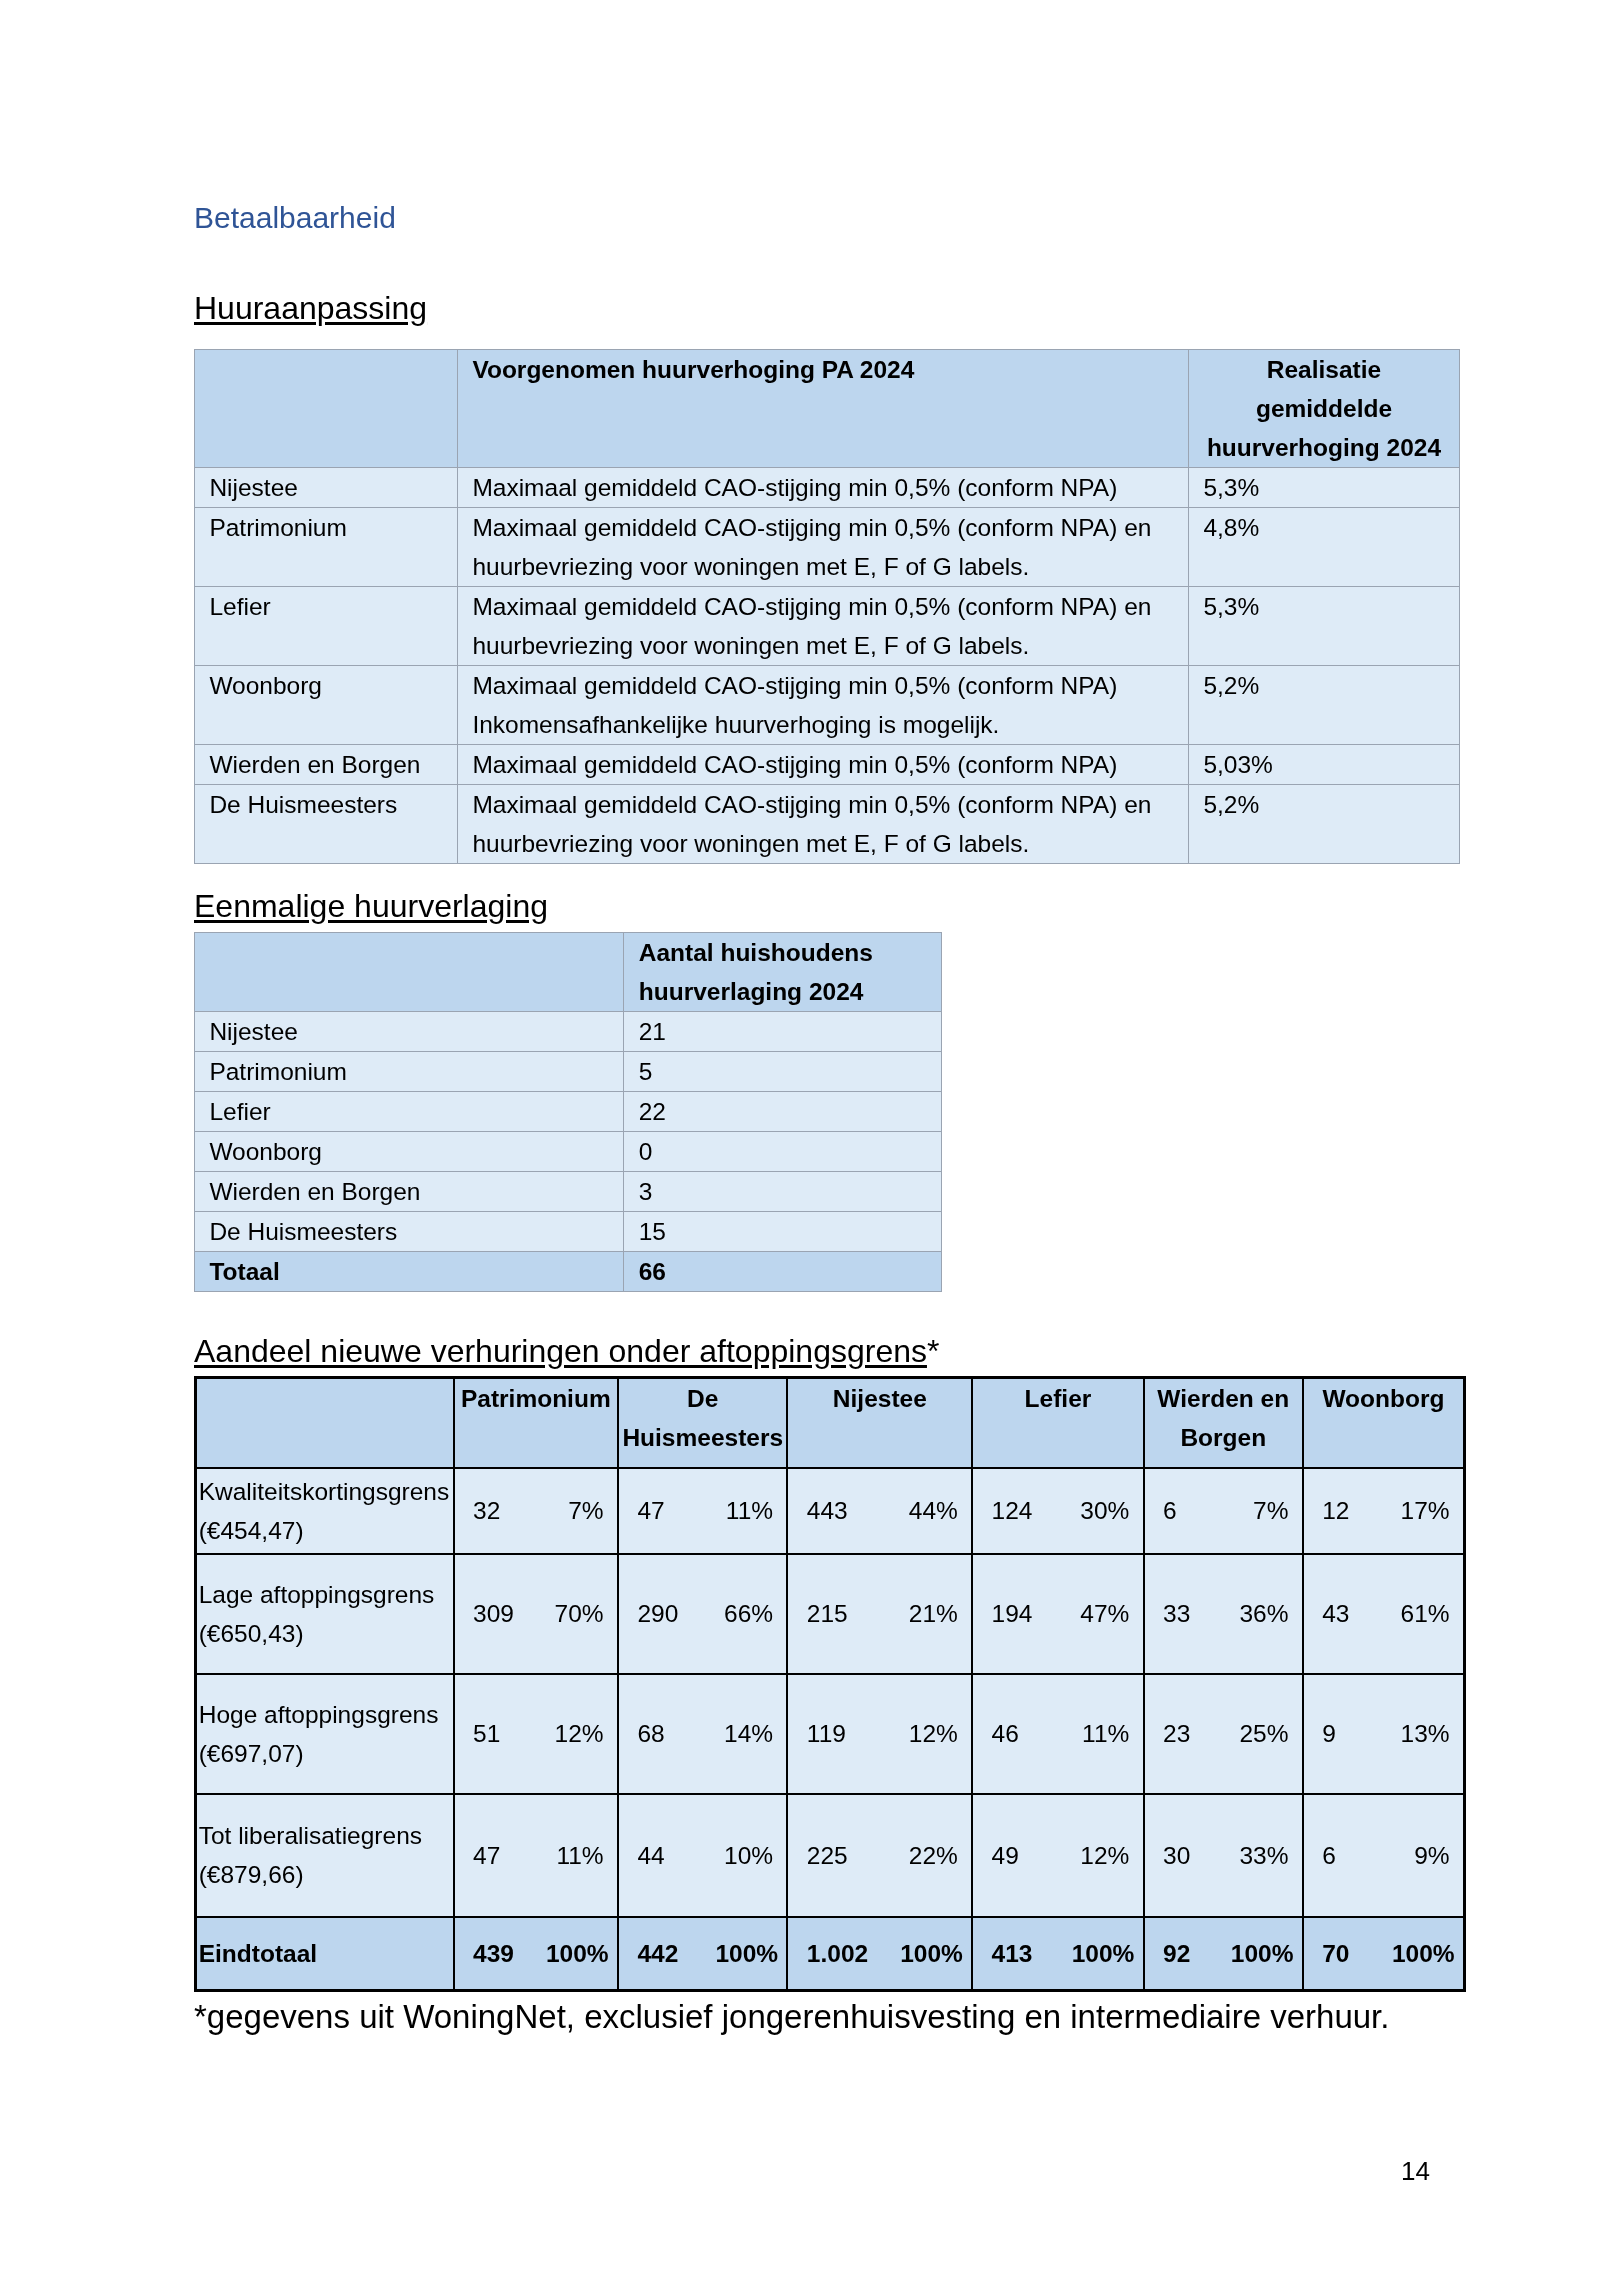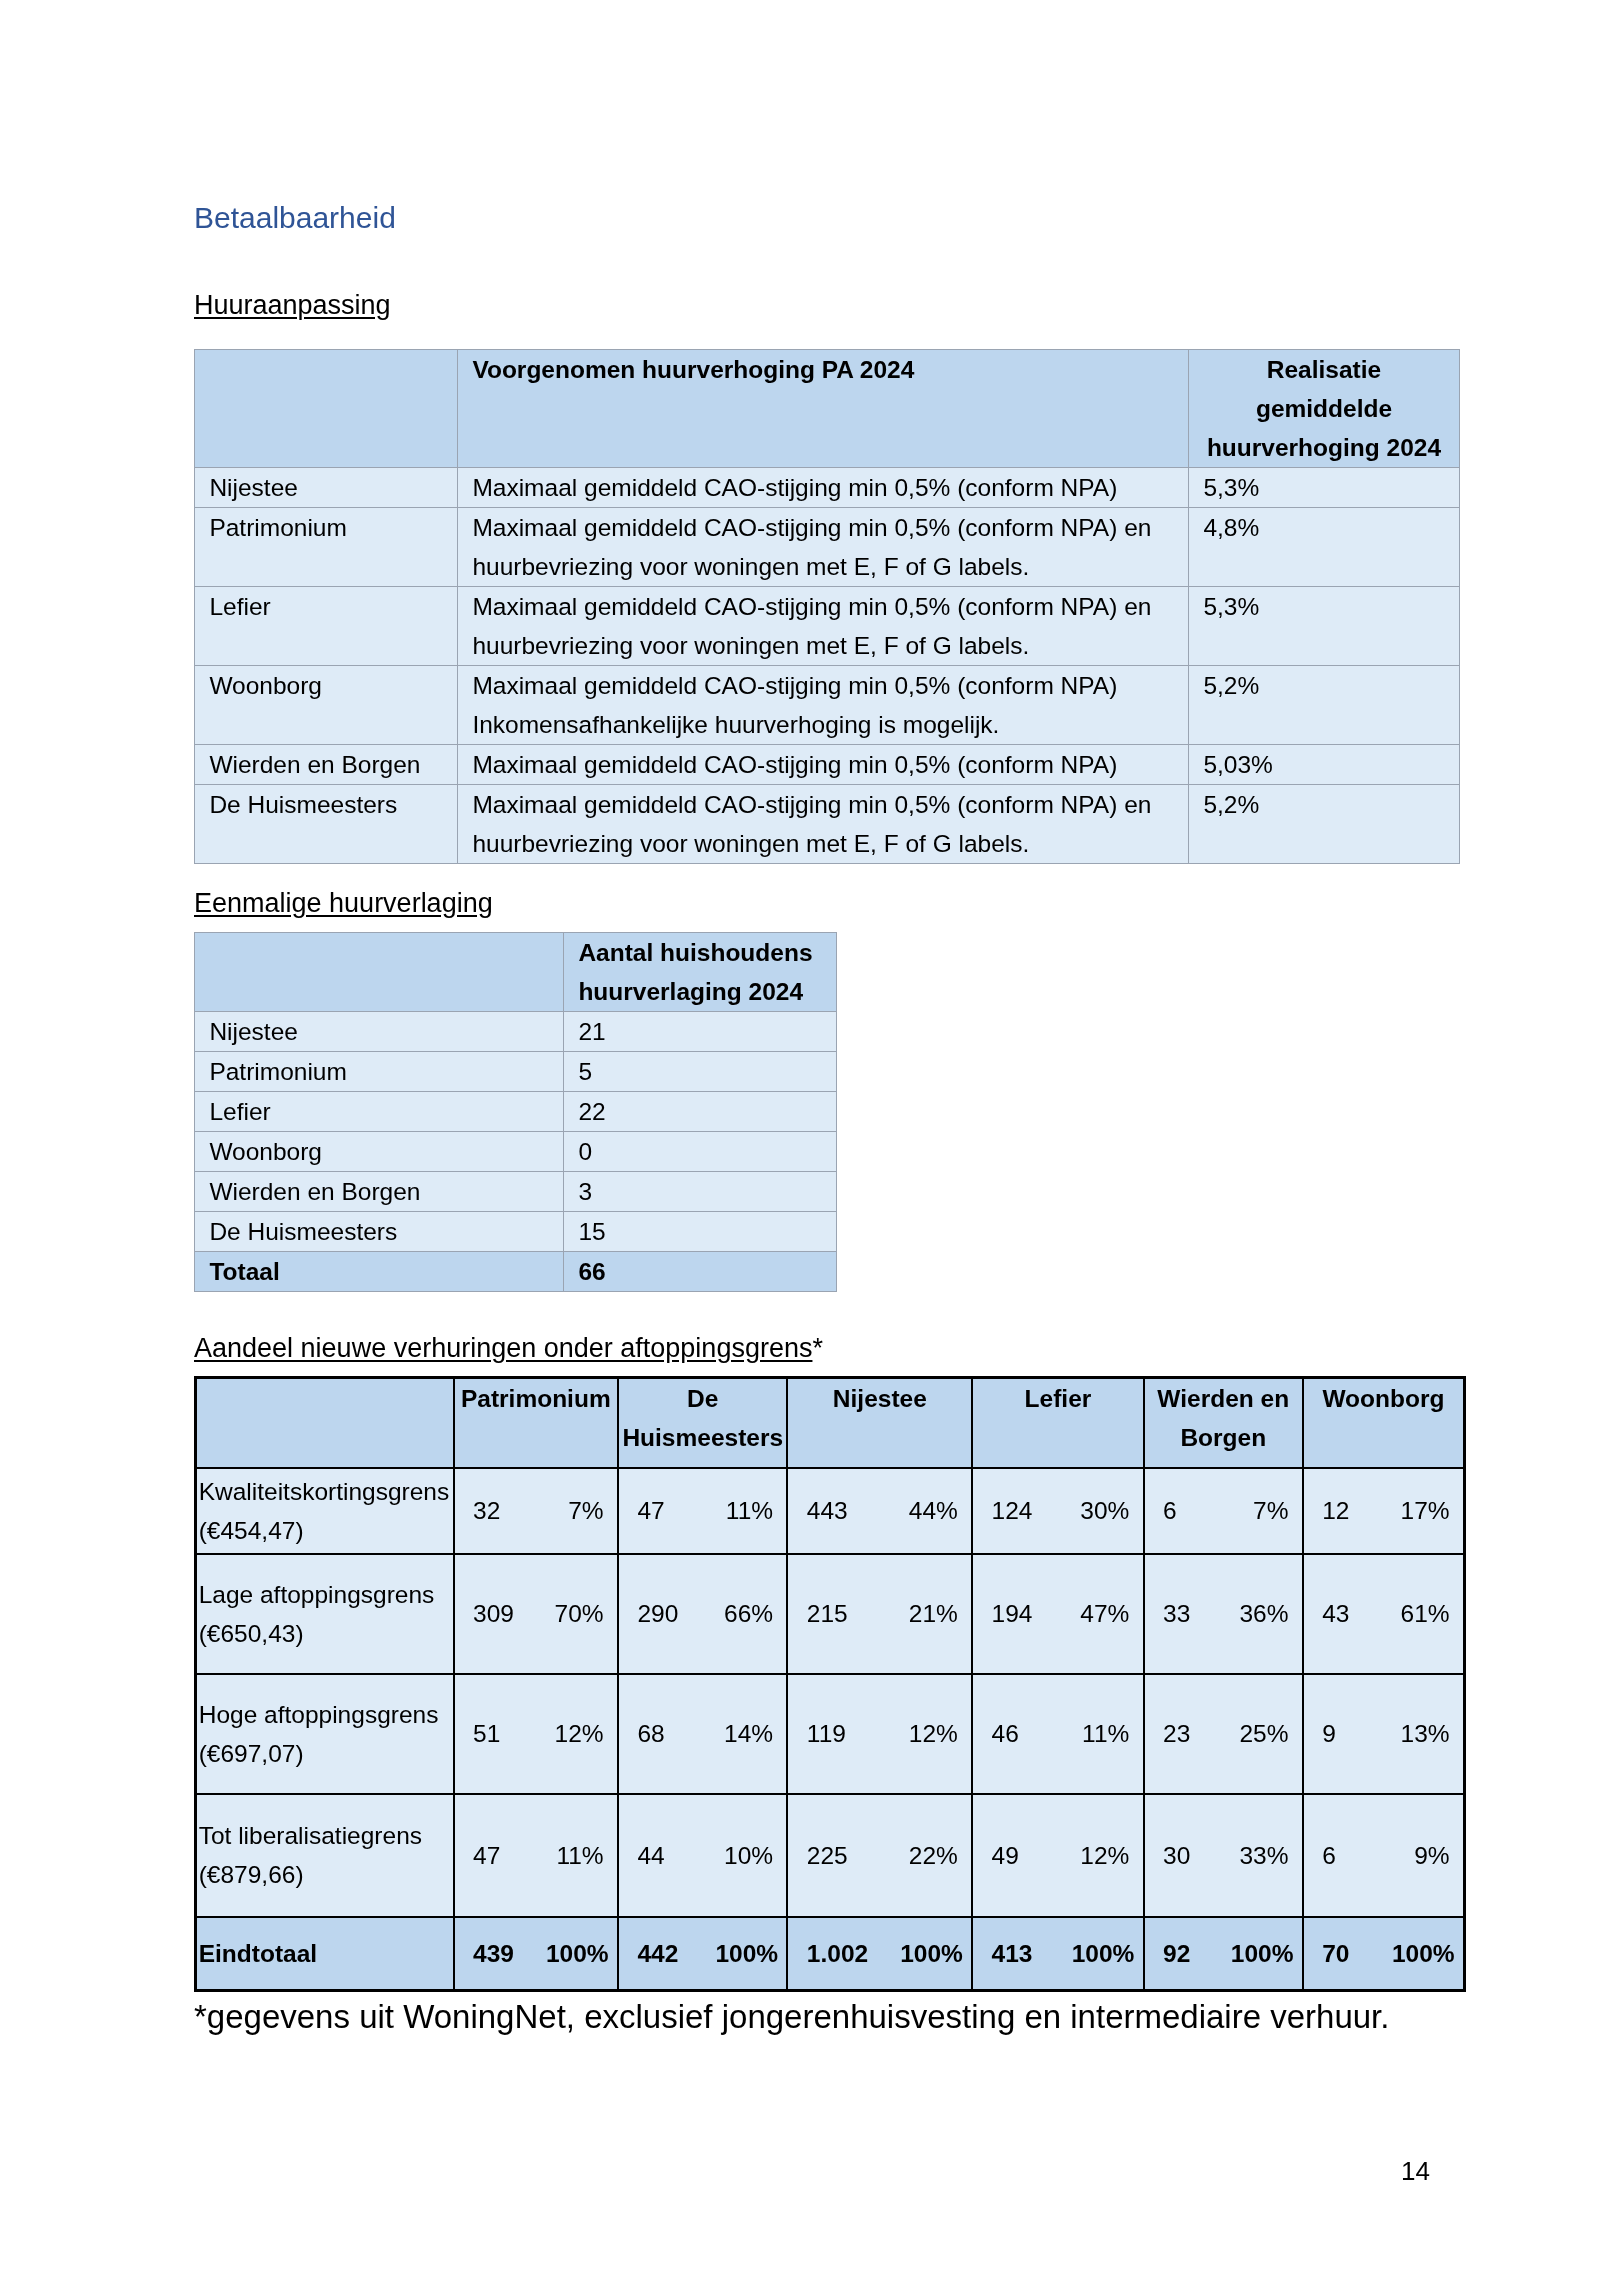--- a/index.html
+++ b/index.html
@@ -2,37 +2,37 @@
 <html style="font-size:13.5px"><head>
 <meta charset="utf-8">
 <style>
   html, body { margin: 0; padding: 0; background: #ffffff; }
   body { width: 1623px; height: 2295px; position: relative; overflow: hidden;
          font-family: "Liberation Sans", sans-serif; color: #000; }
   .page { position: absolute; left: 0; top: 0; width: 1623px; height: 2295px; margin-top: 28px; }
 
   .h1 { position: absolute; left: 194px; top: 173px; font-size: 30px; color: #2f5496;
         font-family: "Liberation Sans", sans-serif; font-weight: normal; margin: 0; letter-spacing: 0px; }
-  .h2 { position: absolute; left: 194px; font-size: 27px; text-decoration: underline;
+  .h2 { position: absolute; left: 194px; font-size: 32px; text-decoration: underline;
         text-underline-offset: 3.4px; margin: 0; font-weight: normal; }
 
   table { border-collapse: collapse; position: absolute; font-size: 24.5px; line-height: 39px; }
   td, th { vertical-align: top; padding: 0 14.4px; }
   .t1, .t2 { border: 1.3px solid #8e9aaa; }
   .t1 td, .t1 th, .t2 td, .t2 th { border: 1.3px solid #9aa4b2; }
   .hdr { background: #bdd6ee; font-weight: bold; }
   .body { background: #deebf7; }
   .center { text-align: left; }
 
   .t1 { left: 194px; top: 321px; width: 1266px; }
   .t1 col.c1 { width: 263px; } .t1 col.c2 { width: 731px; } .t1 col.c3 { width: 271px; }
   .t1 th { text-align: left; }
   .t1 th.center { text-align: center; }
 
-  .t2 { left: 194px; top: 904px; width: 643px; }
+  .t2 { left: 194px; top: 904px; width: 748px; }
   .t2 col.c1 { width: 369px; } .t2 col.c2 { width: 273px; }
 
   .t3 { left: 194px; top: 1348px; width: 1272px; border: 3.4px solid #000; font-size: 24.5px; line-height: 39px; }
   .t3 td, .t3 th { border: 2.5px solid #000; padding: 0 3.4px; }
   .t3 th { text-align: center; vertical-align: top; }
   .t3 td.lbl { text-align: left; padding-left: 1.7px; vertical-align: middle; }
   .t3 td.num { vertical-align: middle; }
   .t3 .pair { display: flex; justify-content: space-between; padding: 0 10px 0 15px; gap: 32px; }
   .t3 tr.r-total td { font-weight: bold; vertical-align: middle; }
   .t3 tr.r-total .pair { padding: 0 5px 0 15px; }

